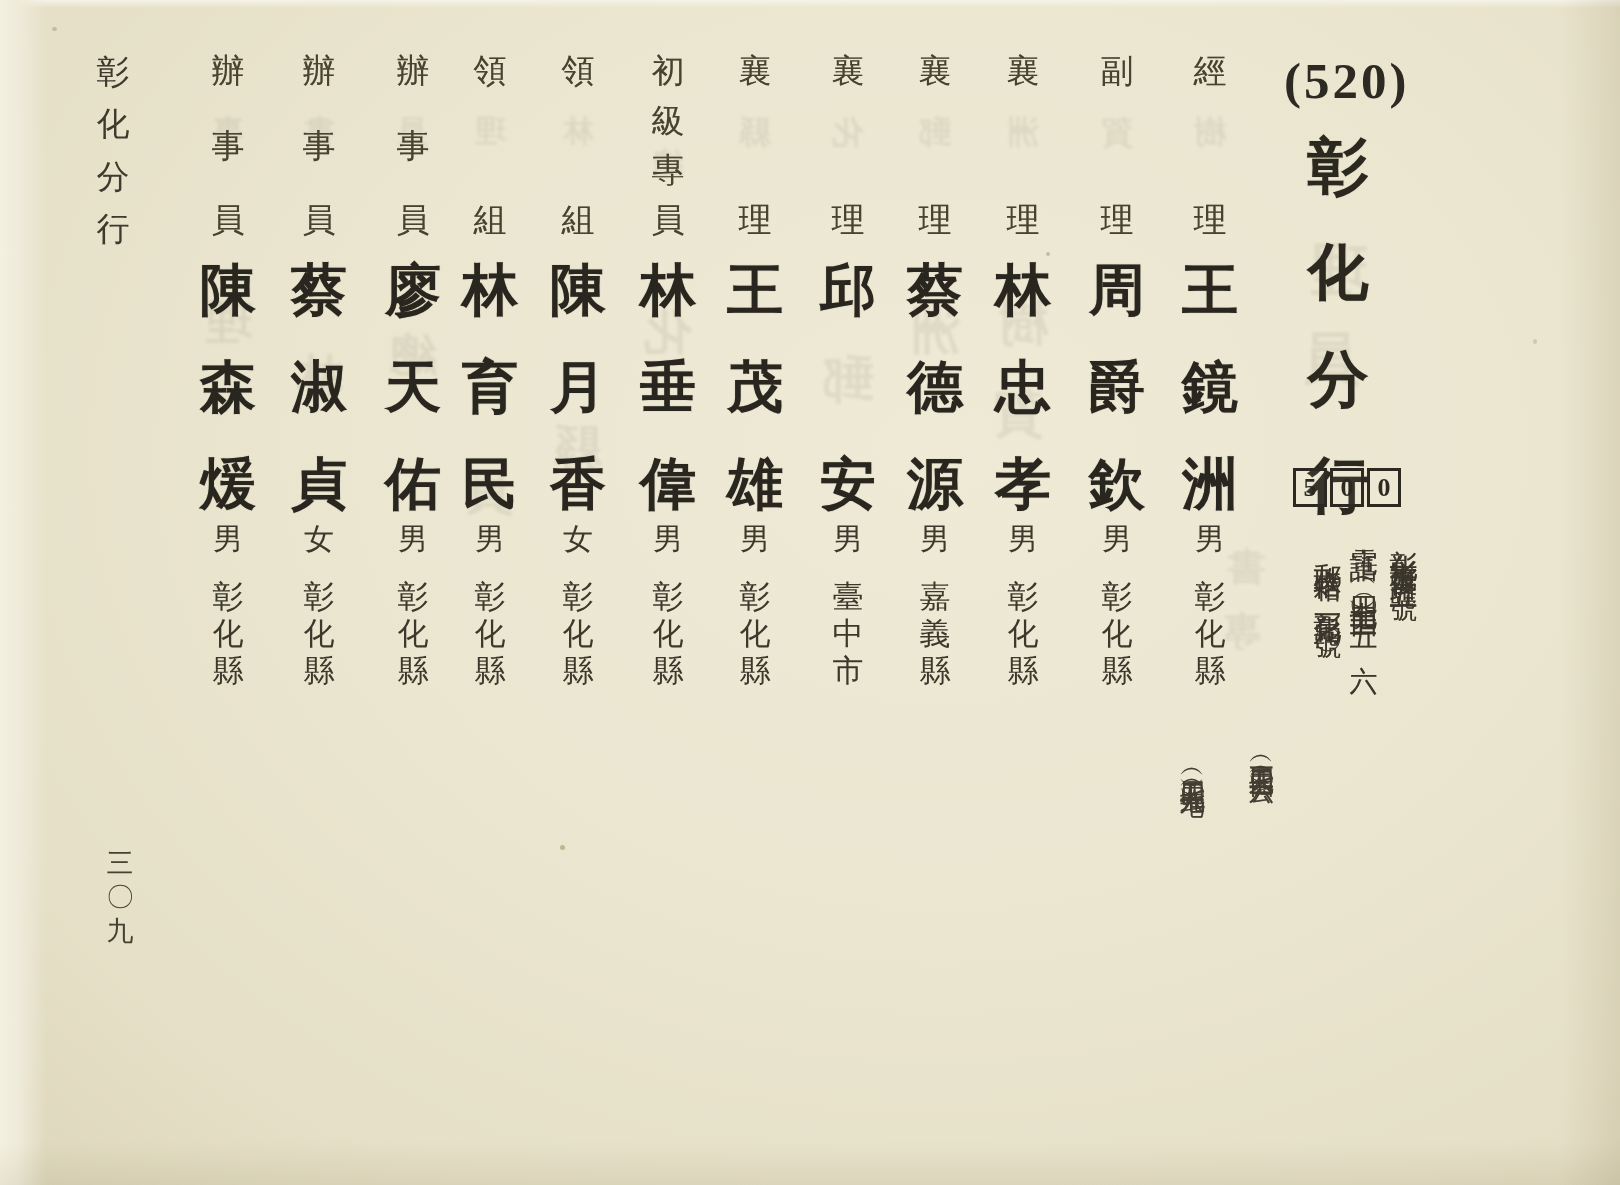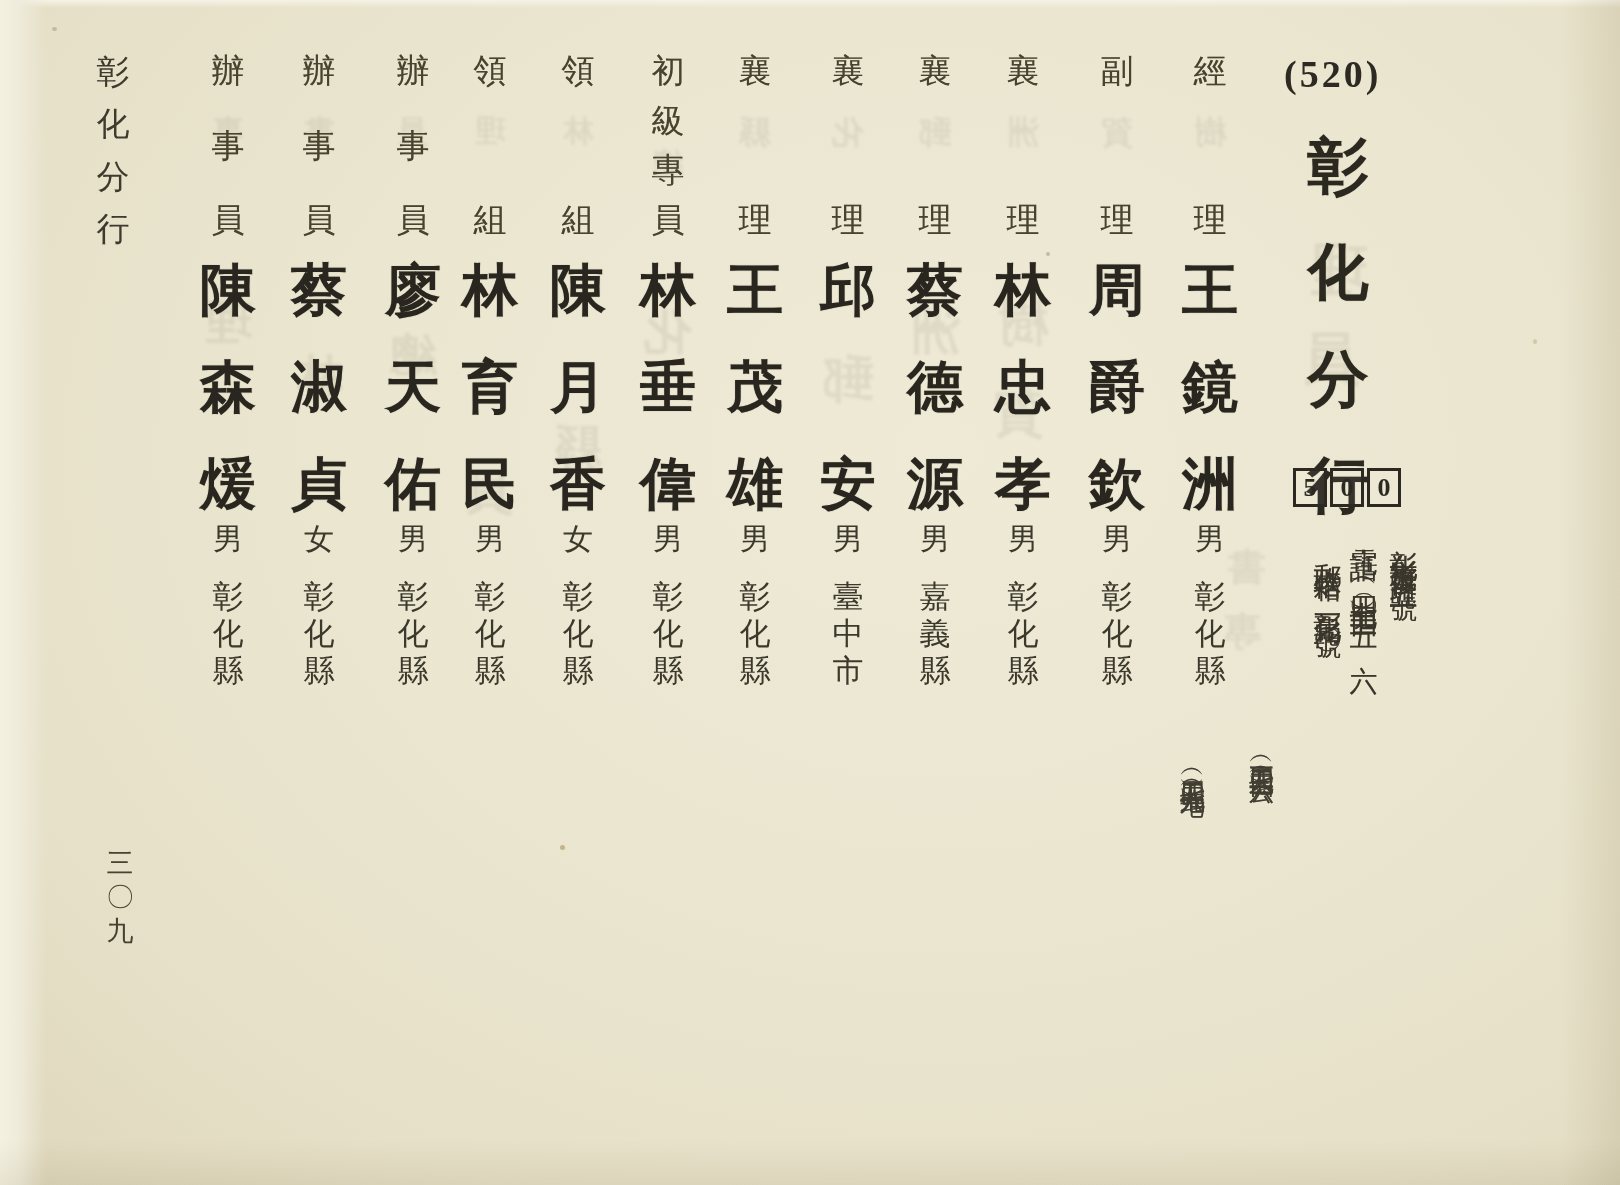--- a/index.html
+++ b/index.html
@@ -32,21 +32,21 @@
     filter:blur(1.4px);
     color:#5c5744;
     font-weight:700;
     line-height:1;
     pointer-events:none;
   }
 
   
   .page-marker{
     position:absolute;left:1284px;top:52px;
-    font-size:38px;font-weight:700;letter-spacing:3px;color:#2c2a23;
+    font-size:51px;font-weight:700;letter-spacing:3px;color:#2c2a23;
   }
   .branch-title{
     position:absolute;left:1306px;top:136px;height:380px;width:64px;
     font-size:61px;font-weight:700;color:#2a281f;
     text-shadow:0 0 1px rgba(40,35,18,.4);
   }
   .code-boxes{
     position:absolute;left:1293px;top:468px;
     display:flex;gap:3px;
   }

